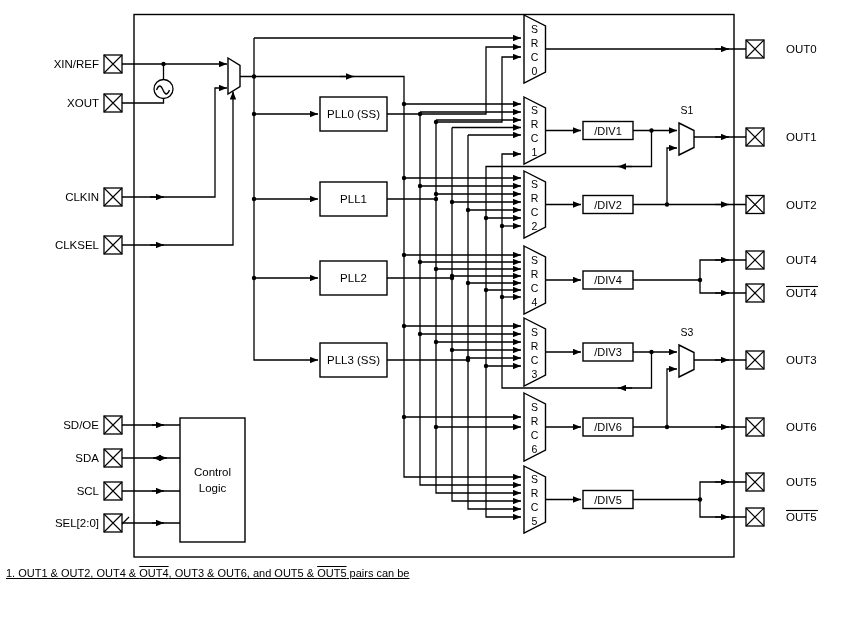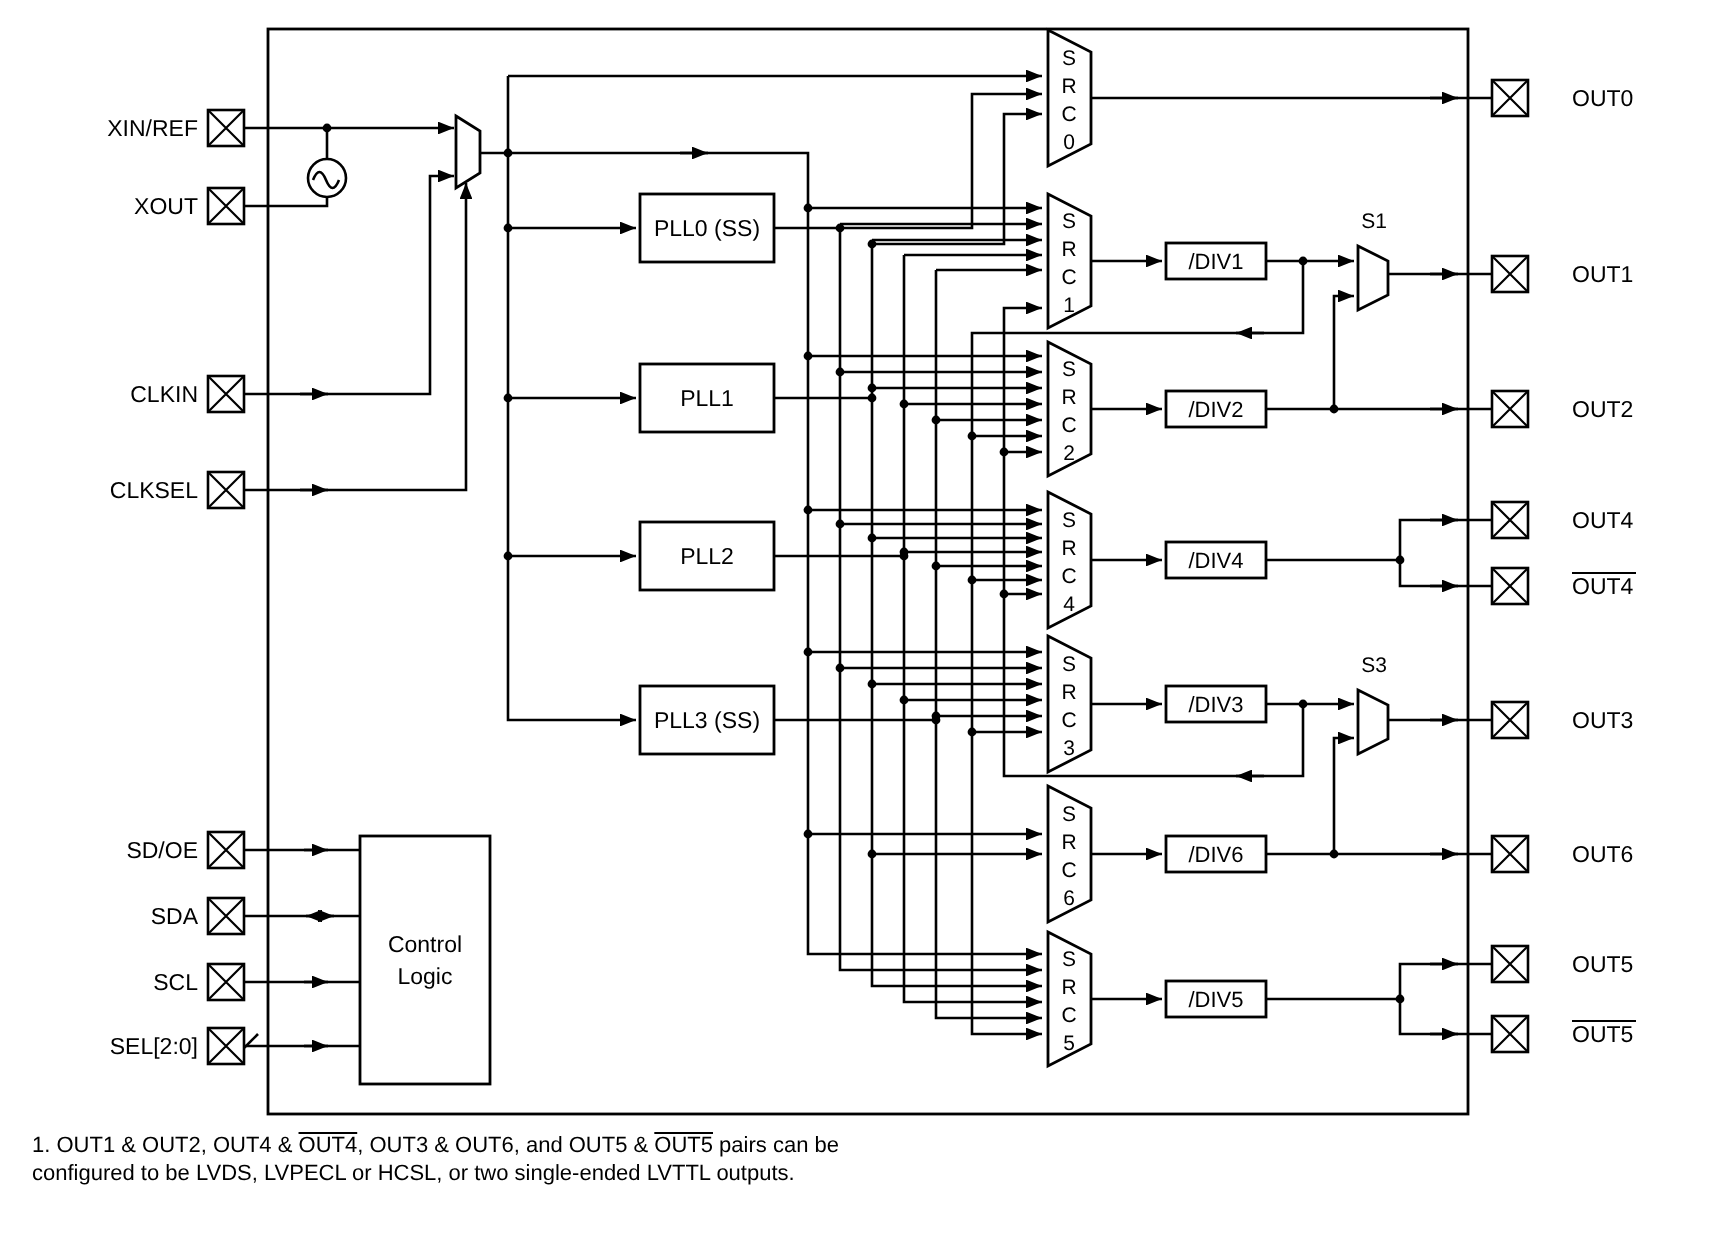--- a/index.html
+++ b/index.html
@@ -9,21 +9,21 @@
   svg text{fill:#000;font-family:"Liberation Sans",sans-serif;}
   .lbl{font-size:11.5px;}
   .divlbl{font-size:11px;}
   .srcchar{font-size:10.5px;}
   .sellbl{font-size:10.5px;}
   .wire{stroke:#000;stroke-width:1.3;fill:none;}
   .box{stroke:#000;stroke-width:1.4;fill:#fff;}
   .pinbox{stroke:#000;stroke-width:1.3;fill:#fff;}
   .pinx{stroke:#000;stroke-width:1.1;}
   .dot{fill:#000;}
-  #footnotes{position:absolute;left:16px;top:567px;width:640px;font-size:11px;line-height:13.5px;color:#000;}
+  #footnotes{position:absolute;left:6px;top:567px;width:640px;font-size:11px;line-height:13.5px;color:#000;text-decoration:underline;}
   .ol{text-decoration:overline;}
 </style>
 </head>
 <body>
 
 <div id="stage">
 <svg width="859" height="560" viewBox="0 0 859 560">
   <defs>
     <marker id="arr" viewBox="0 0 10 8" refX="10" refY="4" markerWidth="8" markerHeight="6.4" orient="auto" markerUnits="userSpaceOnUse">
       <polygon points="0,0 10,4 0,8" fill="#000"></polygon>
@@ -390,15 +390,14 @@
     <text class="lbl" x="786" y="364">OUT3</text>
     <text class="lbl" x="786" y="431">OUT6</text>
     <text class="lbl" x="786" y="486">OUT5</text>
     <text class="lbl" x="786" y="521">OUT5</text>
     <line x1="786" y1="510.5" x2="818" y2="510.5" stroke="#000" stroke-width="1.1"></line>
   </g>
 </svg>
 
 <div id="footnotes">
   <div><span>1. OUT1 &amp; OUT2, OUT4 &amp; </span><span class="ol">OUT4</span><span>, OUT3 &amp; OUT6, and OUT5 &amp; </span><span class="ol">OUT5</span><span> pairs can be</span></div>
-  <div>configured to be LVDS, LVPECL or HCSL, or two single-ended LVTTL outputs.</div>
 </div>
 </div>
 
 </body></html>

